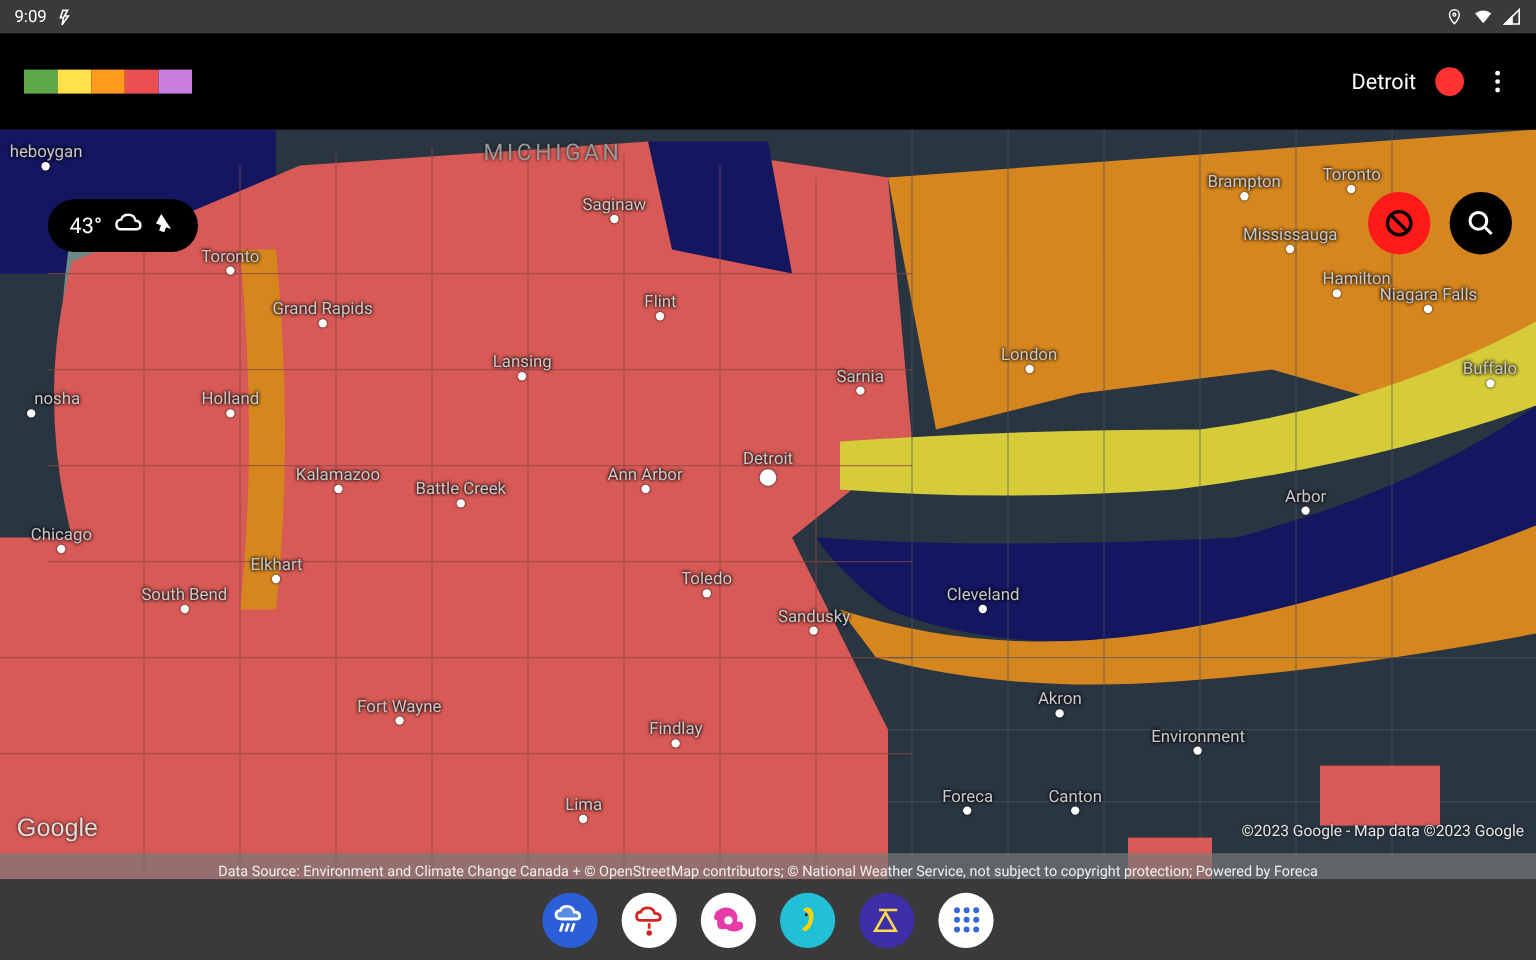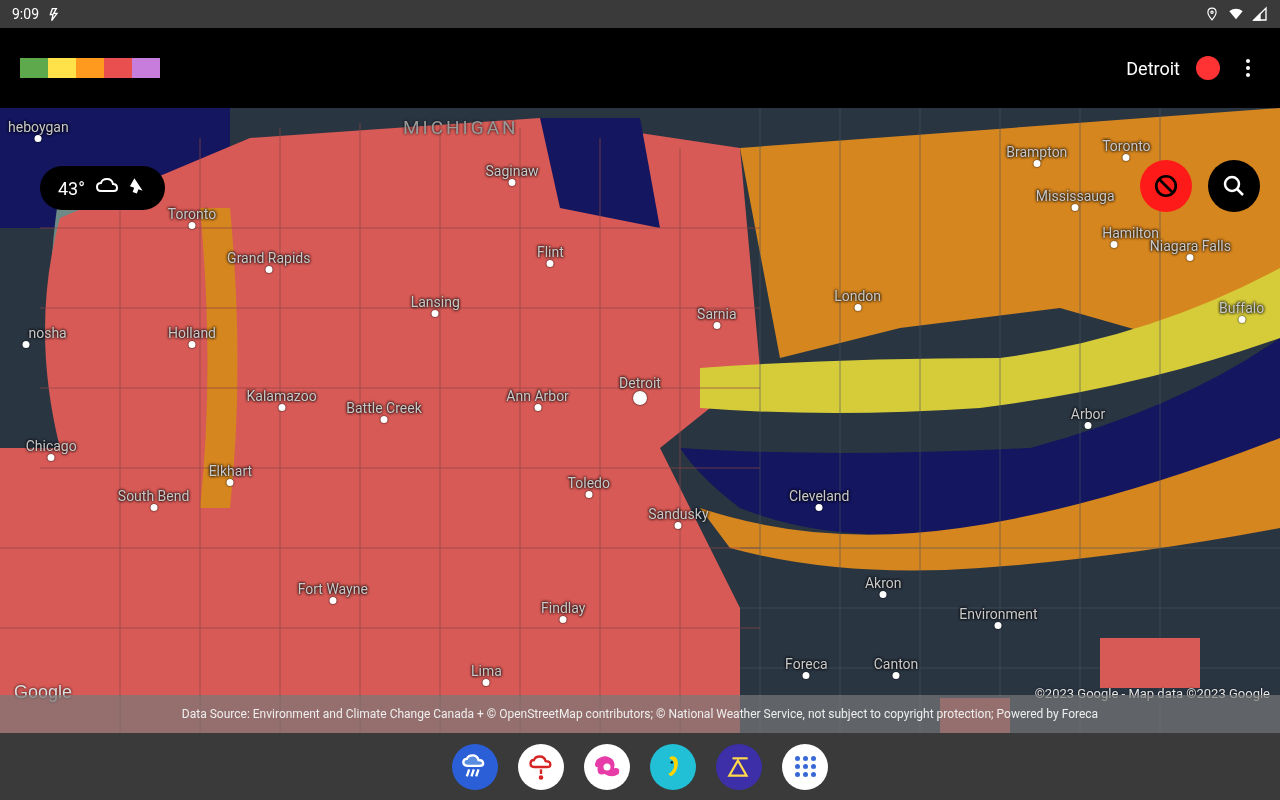--- a/index.html
+++ b/index.html
@@ -33,25 +33,25 @@
   
   .temp-pill { position: absolute; left: 40px; top: 58px; height: 44px; background: #000; border-radius: 22px; color: #fff; display: flex; align-items: center; gap: 10px; padding: 0 18px; font-size: 18px; }
 
   
   .fab-row { position: absolute; right: 20px; top: 52px; display: flex; gap: 16px; }
   .fab { width: 52px; height: 52px; border-radius: 50%; display: flex; align-items: center; justify-content: center; cursor: pointer; }
   .fab-alert { background: #ff1a1a; color: #000; }
   .fab-search { background: #000; color: #fff; }
 
   
-  .google-logo { position: absolute; left: 14px; bottom: 30px; color: #ddd; font-size: 18px; font-weight: 500; font-family: Arial, sans-serif; text-shadow: 0 0 3px #000; }
+  .google-logo { position: absolute; left: 14px; bottom: 30px; color: #ddd; font-size: 21px; font-weight: 500; font-family: Arial, sans-serif; text-shadow: 0 0 3px #000; }
 
   
   .copyright { position: absolute; right: 10px; bottom: 32px; color: #e8e8e8; font-size: 13px; text-shadow: 0 0 2px #000; }
-  .datasource-bar { position: absolute; left: 0; right: 0; bottom: 0; height: 38px; background: rgba(120,120,120,0.7); color: #eee; font-size: 12px; display: flex; align-items: center; justify-content: center; text-align: center; padding: 0 8px; }
+  .datasource-bar { position: absolute; left: 0; right: 0; bottom: 0; height: 22px; background: rgba(120,120,120,0.7); color: #eee; font-size: 12px; display: flex; align-items: flex-end; justify-content: center; text-align: center; padding: 0 8px; }
 
   
   .bottom-bar { height: 67px; background: #3a3a3a; display: flex; align-items: center; justify-content: center; gap: 20px; }
   .tool-btn { width: 46px; height: 46px; border-radius: 50%; display: flex; align-items: center; justify-content: center; cursor: pointer; font-size: 22px; }
   .tool-rain   { background: #2a5fd8; color: #fff; }
   .tool-alert2 { background: #fff; color: #d62323; }
   .tool-hurr   { background: #fff; color: #000; }
   .tool-person { background: #21c0d6; }
   .tool-mount  { background: #3c2fa8; color: #ffd94a; }
   .tool-more   { background: #fff; color: #333; }

